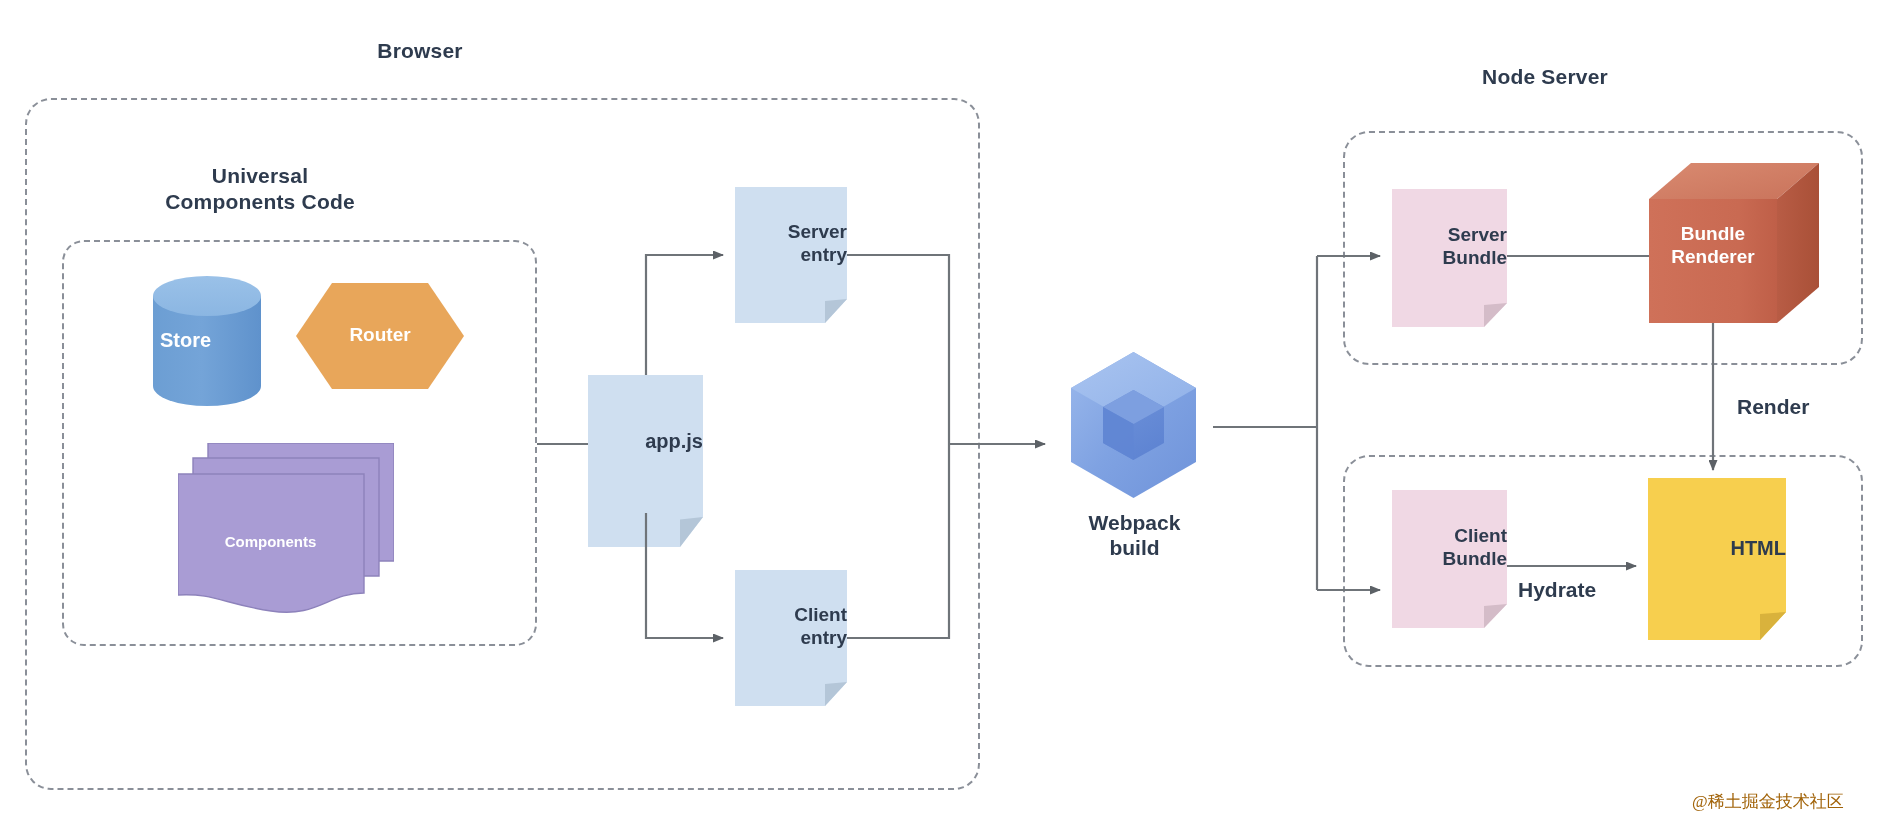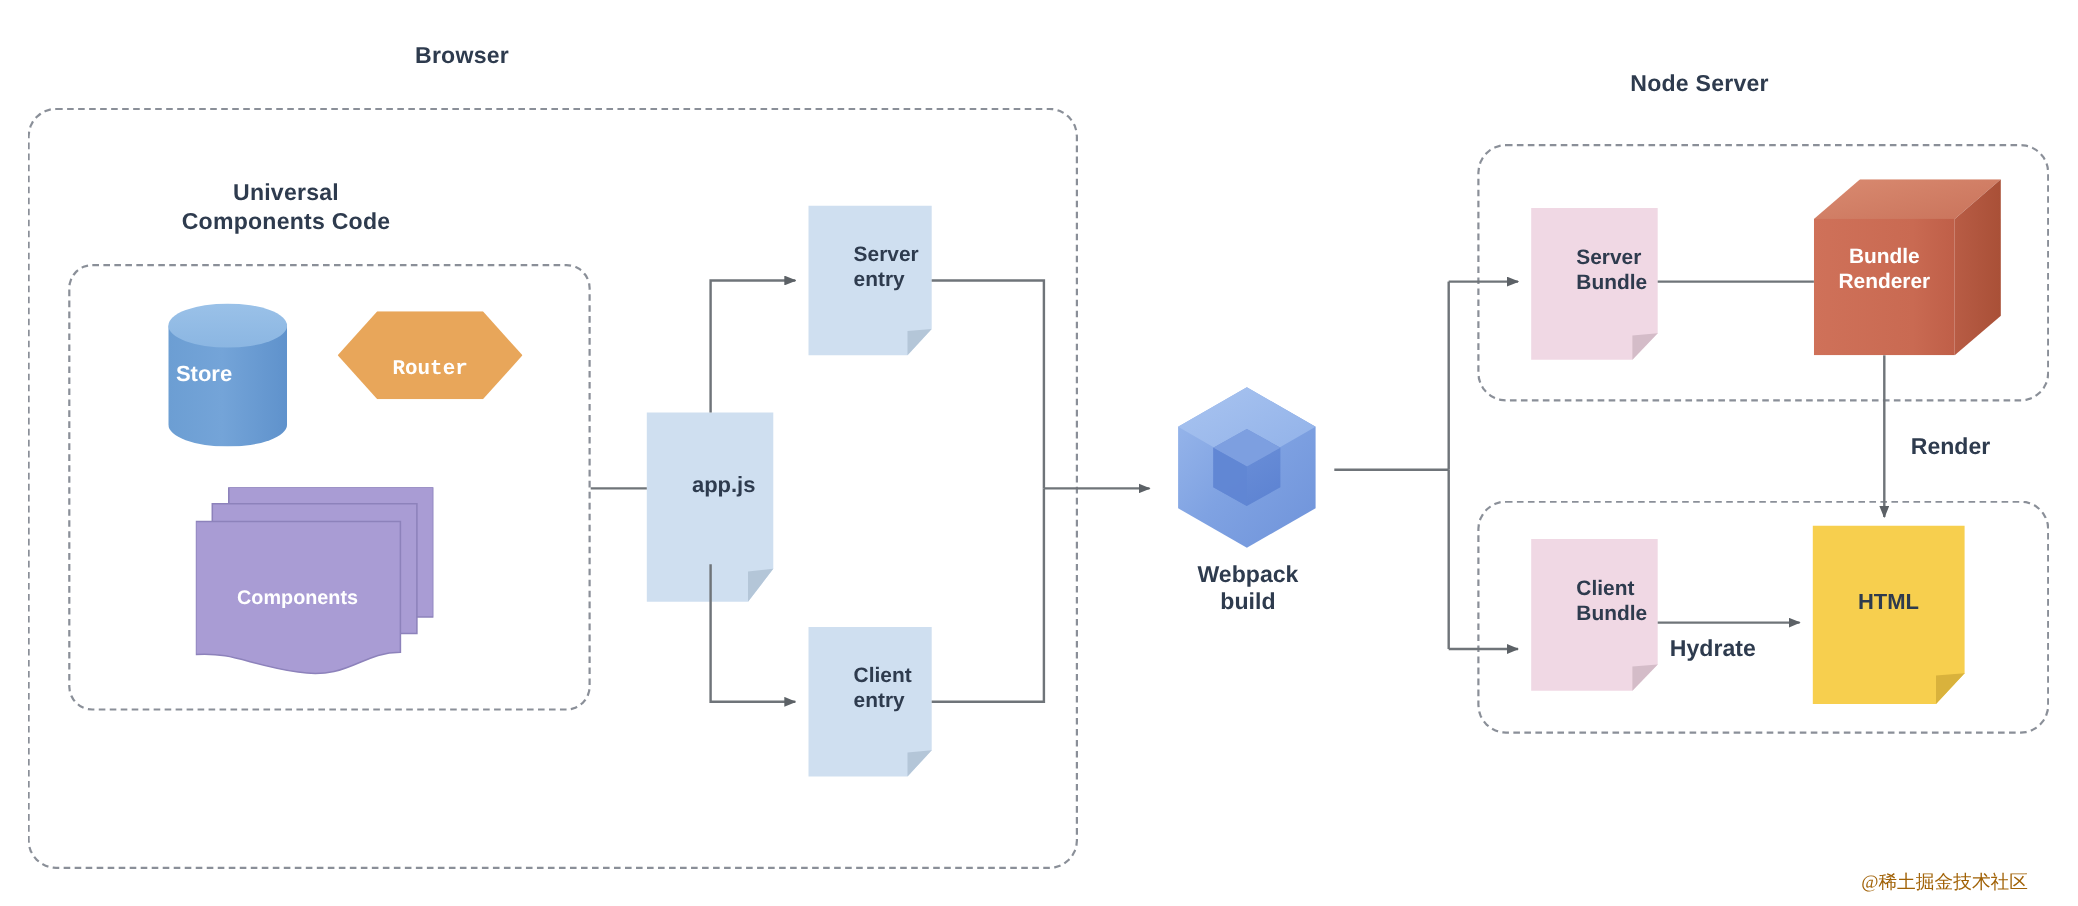--- a/index.html
+++ b/index.html
@@ -27,21 +27,21 @@
     text-align:center;
     white-space:pre-line;
     line-height:1.22;
   }
 
   
   .doc{position:absolute;}
   .doc svg{display:block;width:100%;height:100%;overflow:visible;}
   .doc .doc-label{
     position:absolute;left:0;right:0;
-    text-align:left;white-space:pre-line;
+    text-align:right;white-space:pre-line;
     font-weight:bold;line-height:1.2;
     color:#2e3b4e;
     padding-left:41px;
   }
 
   
   .cylinder{position:absolute;padding-left:43px;}
   .cylinder svg{display:block;width:100%;height:100%;}
   .cylinder .cyl-label{
     position:absolute;left:0;right:0;text-align:center;
@@ -118,37 +118,37 @@
           <stop offset="0%" stop-color="#9ac1e8"></stop>
           <stop offset="100%" stop-color="#8bb6e2"></stop>
         </linearGradient>
       </defs>
       <path d="M0,20 L0,110 A54,20 0 0 0 108,110 L108,20 Z" fill="url(#cylBody)"></path>
       <ellipse cx="54" cy="20" rx="54" ry="20" fill="url(#cylTop)"></ellipse>
     </svg>
     <div class="cyl-label" style="top:53px;font-size:20px;">Store</div>
   </div>
 
-  <div class="hexagon" style="left:307px;top:283px;width:168px;height:80px;font-family:Liberation Mono, monospace;">
+  <div class="hexagon" style="left:296px;top:283px;width:168px;height:106px;">
     <svg viewBox="0 0 168 106" preserveAspectRatio="none">
       <polygon points="36,0 132,0 168,53 132,106 36,106 0,53" fill="#e8a65a"></polygon>
     </svg>
     <div class="hex-label" style="top:41px;font-size:19px;">Router</div>
   </div>
 
   <div class="stack" style="left:178px;top:443px;width:216px;height:175px;">
     <svg viewBox="0 0 216 175" preserveAspectRatio="none">
 
       <path d="M30,0 L216,0 L216,118 L30,118 Z" fill="#a99cd4" stroke="#8d82bb" stroke-width="1.4"></path>
 
       <path d="M15,15 L201,15 L201,133 L15,133 Z" fill="#a99cd4" stroke="#8d82bb" stroke-width="1.4"></path>
 
       <path d="M0,31 L186,31 L186,150 C150,150 140,175 93,168 C46,161 36,150 0,152 Z" fill="#a99cd4" stroke="#8d82bb" stroke-width="1.4"></path>
     </svg>
-    <div class="stack-label" style="top:90px;left:0;width:185px;font-size:18px;">Components</div>
+    <div class="stack-label" style="top:90px;left:0;width:185px;font-size:15px;">Components</div>
   </div>
 
   <div class="doc" style="left:588px;top:375px;width:115px;height:172px;">
     <svg viewBox="0 0 115 138" preserveAspectRatio="none">
       <path d="M0,0 L115,0 L115,114 L92,138 L0,138 Z" fill="#cfdff0"></path>
       <path d="M115,114 L92,138 L92,116 Z" fill="#b4c6d8"></path>
     </svg>
     <div class="doc-label" style="top:54px;font-size:20px;">app.js</div>
   </div>
 

